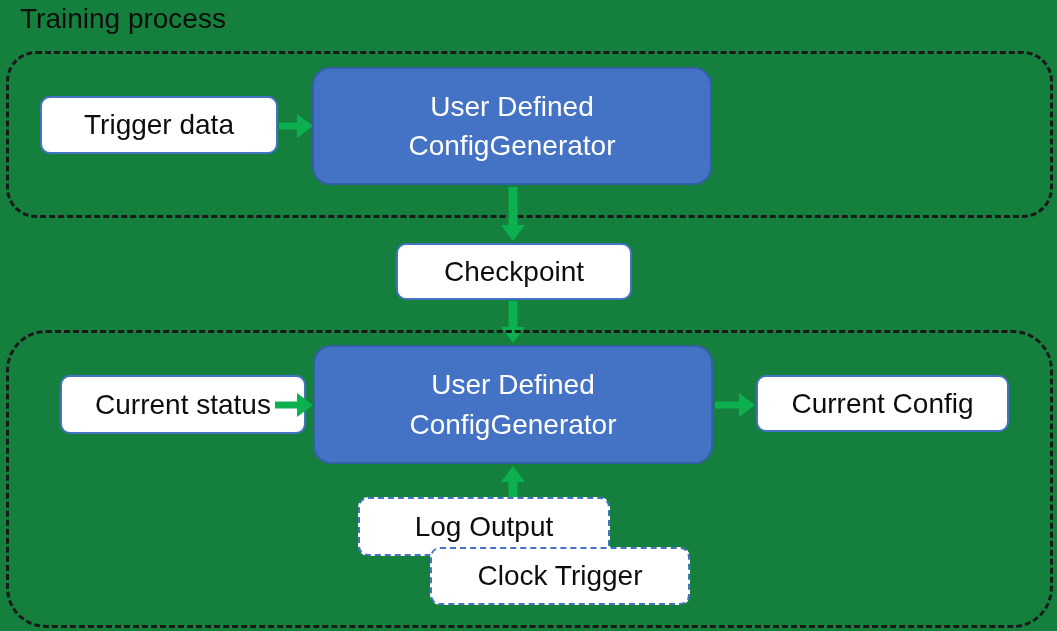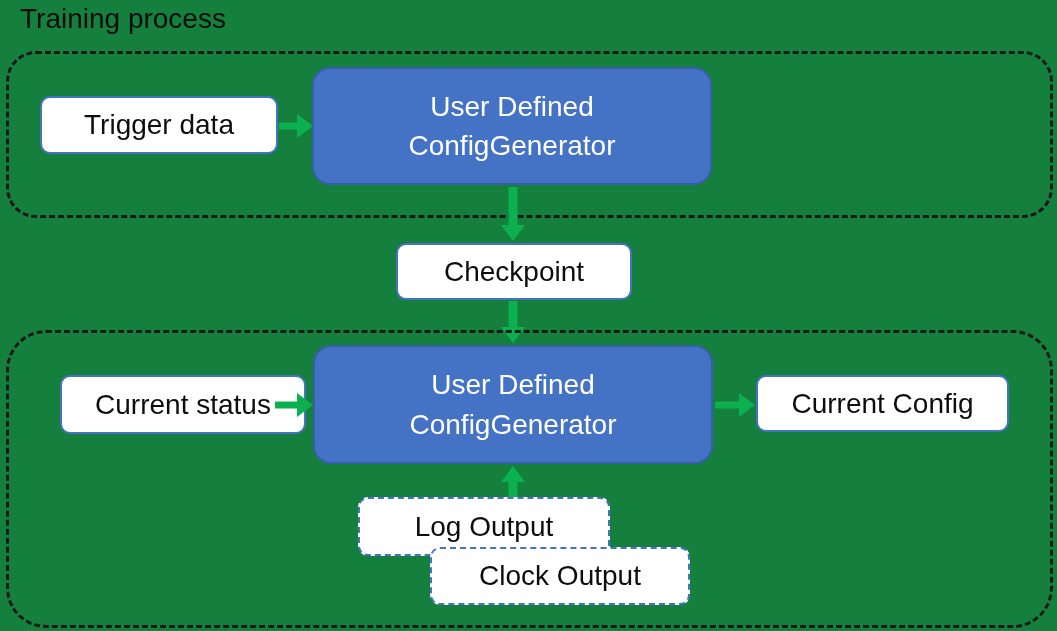--- a/index.html
+++ b/index.html
@@ -148,15 +148,15 @@
 
   <div class="node io-box" style="left:756px; top:375px; width:253px; height:57px;">Current Config</div>
 
   <div class="arrow up" style="left:501px; top:466px; width:24px; height:31px;">
     <div class="shaft"></div>
     <div class="head"></div>
   </div>
 
   <div class="node trigger-box" style="left:358px; top:497px; width:252px; height:59px;">Log Output</div>
 
-  <div class="node trigger-box" style="left:430px; top:547px; width:260px; height:58px;">Clock Output</div>
+  <div class="node trigger-box" style="left:430px; top:547px; width:260px; height:58px;">Clock Trigger</div>
 
 </div>
 
 </body></html>

